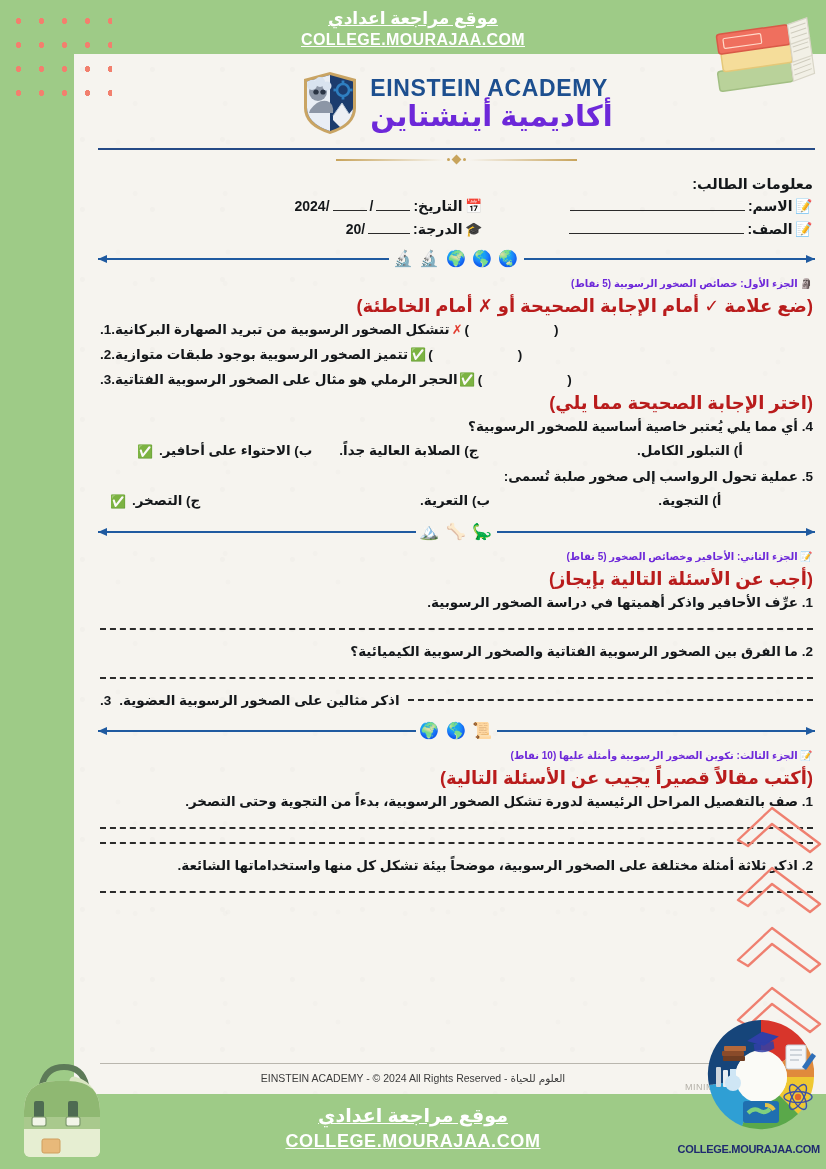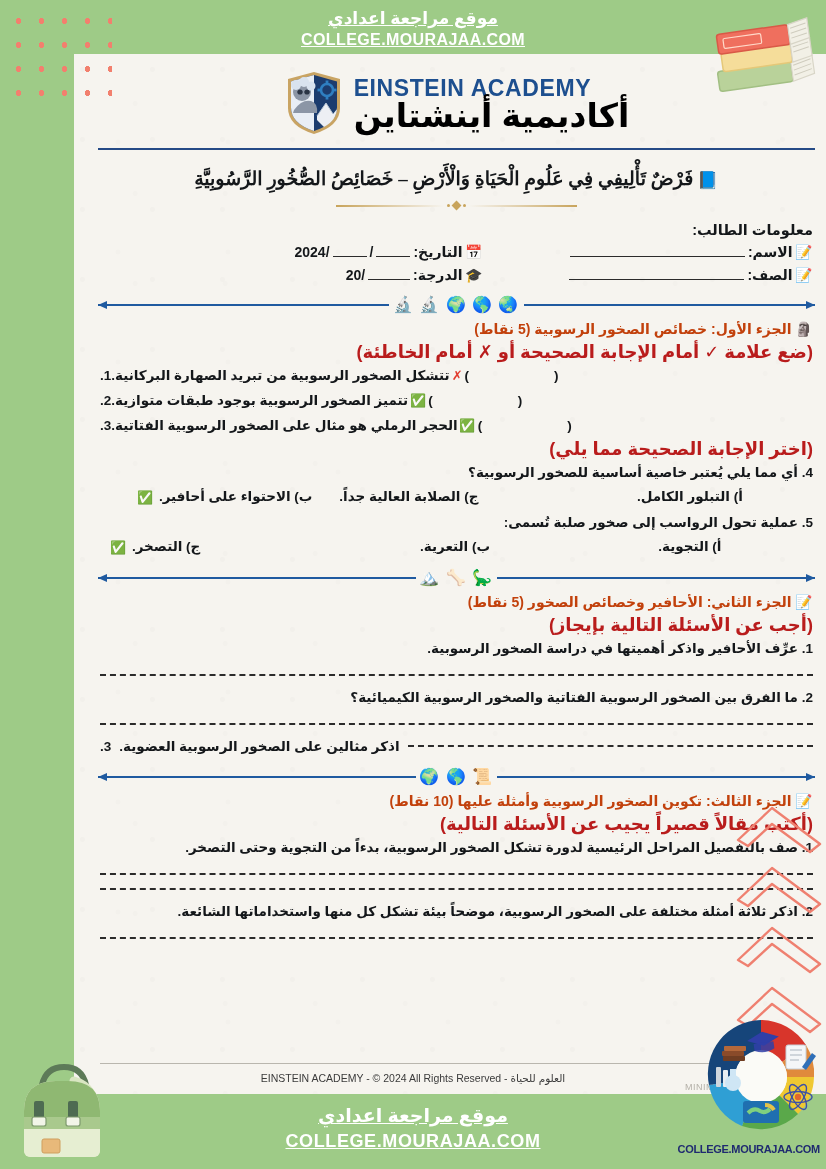--- a/index.html
+++ b/index.html
@@ -171,23 +171,23 @@
   .logo-shield { width: 60px; height: 66px; flex: 0 0 auto; }
   .logo-text { display: flex; flex-direction: column; align-items: flex-start; }
   .logo-en {
     font-size: 23px;
     font-weight: bold;
     color: #1d4f8f;
     letter-spacing: 0.6px;
     line-height: 26px;
   }
   .logo-ar {
-    font-size: 33px;
-    font-weight: bold;
-    color: #000000;
+    font-size: 29px;
+    font-weight: bold;
+    color: #6d28d9;
     line-height: 30px;
     direction: rtl;
   }
 
   .logo-rule {
     height: 2px;
     background: #254a86;
     margin: 6px 0 0 0;
   }
 
@@ -300,23 +300,23 @@
     flex: 0 0 auto;
     padding: 0 4px;
     font-size: 16px;
     line-height: 18px;
     letter-spacing: 1px;
   }
 
   
   .section { direction: rtl; padding: 0 2px; }
   .sec-head {
-    font-size: 14px;
-    font-weight: bold;
-    color: #c2410c;
+    font-size: 10px;
+    font-weight: bold;
+    color: #6d28d9;
     text-align: right;
     line-height: 23px;
   }
   .sec-sub {
     font-size: 18px;
     font-weight: bold;
     color: #b91c1c;
     text-align: right;
     line-height: 22px;
   }
@@ -541,24 +541,20 @@
           <path d="M33 46 L42 33 L49 44" fill="none" stroke="#b9c6d6" stroke-width="1"></path>
         </svg>
       </div>
       <div class="logo-text">
         <div class="logo-en">EINSTEIN ACADEMY</div>
         <div class="logo-ar">أكاديمية أينشتاين</div>
       </div>
     </div>
     <div class="logo-rule"></div>
 
-    <div class="title-row">
-      <span class="title-icon">📘</span>
-      <span class="title-text">فَرْضٌ تَأْلِيفِي فِي عَلُومِ الْحَيَاةِ وَالْأَرْضِ – خَصَائِصُ الصُّخُورِ الرَّسُوبِيَّةِ</span>
-    </div>
     <div class="fancy-sep">
       <span class="bar"></span>
       <span class="dot"></span>
       <span class="dia"></span>
       <span class="dot"></span>
       <span class="bar r"></span>
     </div>
 
     <div class="info-block">
       <div class="info-label">معلومات الطالب:</div>

